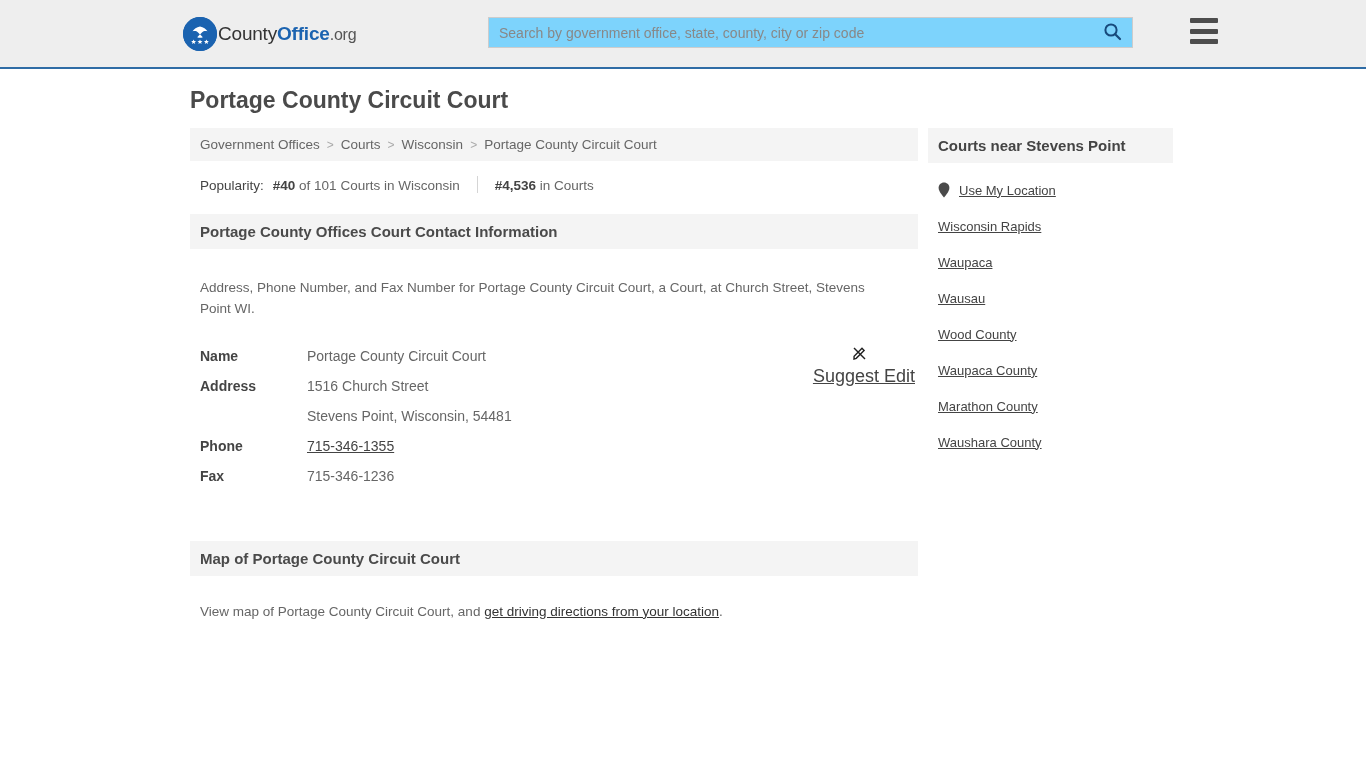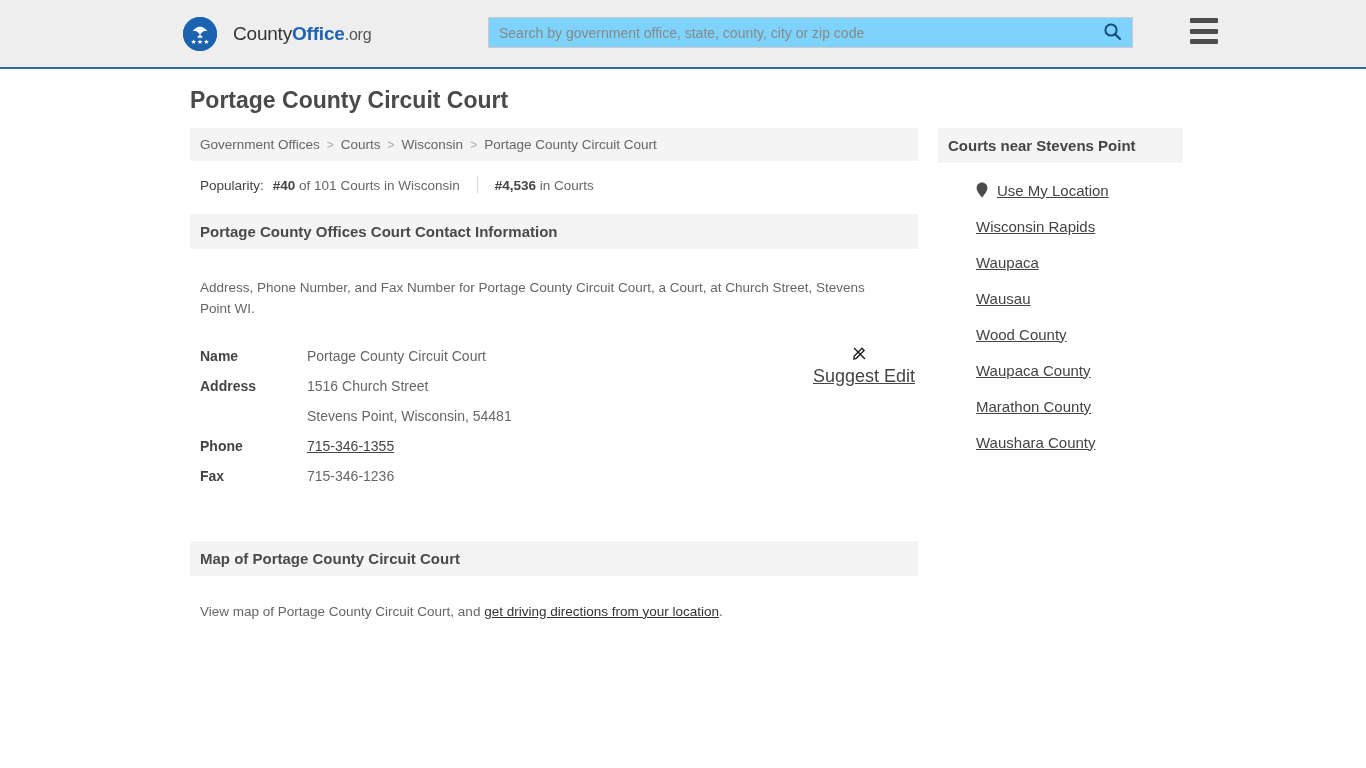--- a/index.html
+++ b/index.html
@@ -36,21 +36,21 @@
     border-radius: 50%;
     background: #1b63b0;
     position: relative;
     flex: none;
     display: block;
   }
   .brand-mark svg { display: block; }
   .brand-text {
     font-size: 19px;
     color: #333333;
-    margin-left: 16px;
+    margin-left: 1px;
     letter-spacing: -0.2px;
     white-space: nowrap;
   }
   .brand-text .b-county { color: #333333; }
   .brand-text .b-office { color: #1b63b0; font-weight: bold; }
   .brand-text .b-org { color: #555555; font-size: 16px; }
 
   .search-wrap {
     position: absolute;
     left: 305px; top: 17px;
@@ -114,21 +114,20 @@
     font-size: 23px;
     font-weight: bold;
     color: #4a4a4a;
     line-height: 34px;
   }
 
   .columns {
     display: flex;
     align-items: flex-start;
     margin-top: 11px;
-    justify-content: space-between;
   }
   .col-main { width: 735px; flex: none; padding-left: 7px; }
   .col-side { width: 245px; flex: none; margin-left: 10px; }
 
   
   .breadcrumb {
     background: #f4f4f4;
     height: 33px;
     display: flex;
     align-items: center;
@@ -242,22 +241,21 @@
     padding: 0 10px;
     font-size: 15px;
     font-weight: bold;
     color: #444444;
   }
   .side-list { padding: 9px 0 0 10px; }
   .side-item {
     display: flex;
     align-items: center;
     height: 36px;
-    font-size: 15px;
-    margin-left: 28px;
+    font-size: 13px;
   }
   .side-item a {
     color: #444444;
     text-decoration: underline;
   }
   .pin-icon { margin-right: 9px; display: flex; align-items: center; }
 </style>
 </head>
 <body>
 

